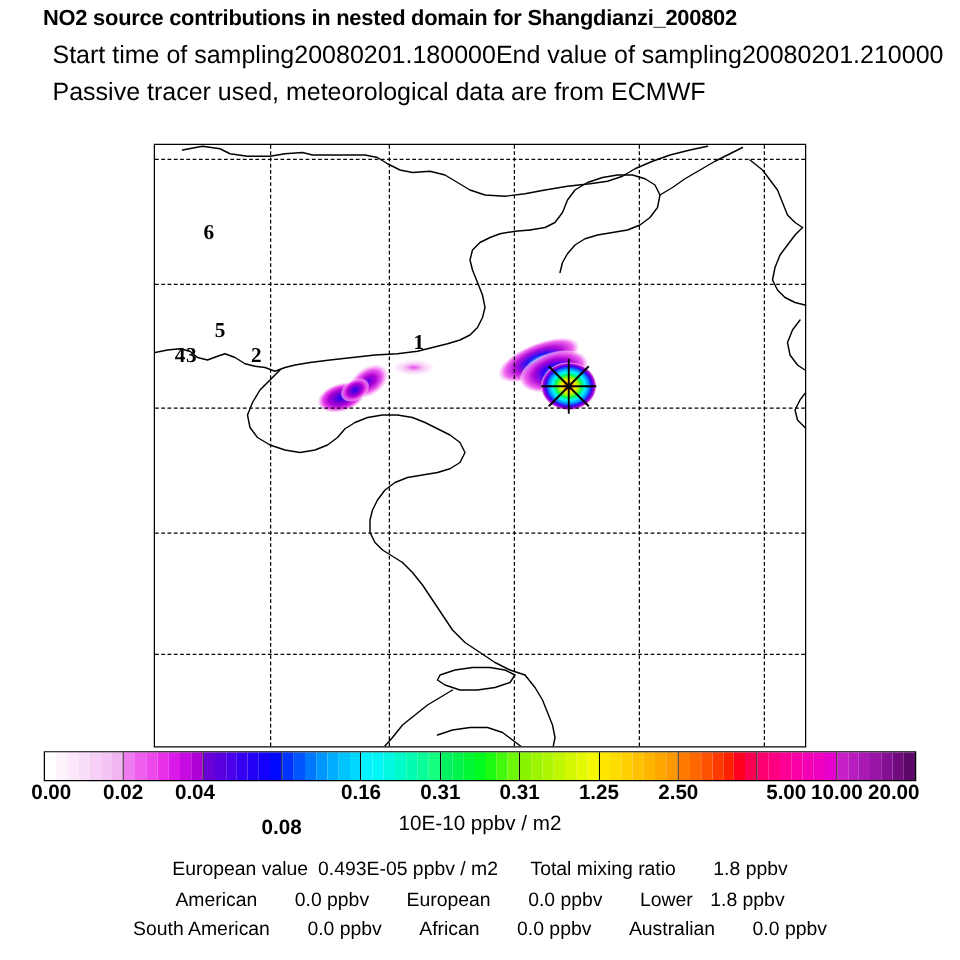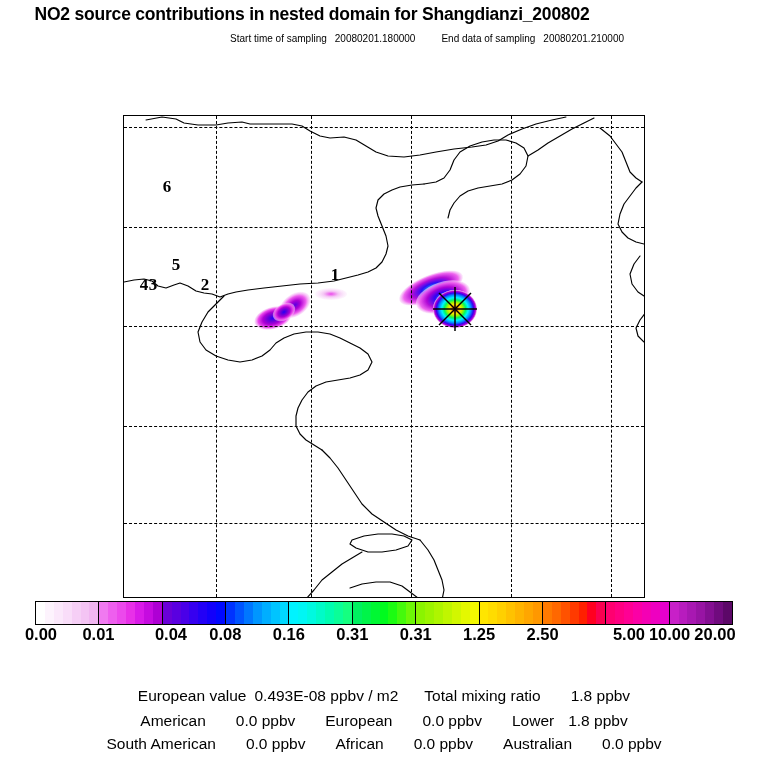--- a/index.html
+++ b/index.html
@@ -13,22 +13,22 @@
   }
   .page{position:absolute;left:0;top:0;width:768px;height:768px;}
 
   
   .hdr{position:absolute;left:0;top:0;width:624px;text-align:center;}
   .hdr-title{
     font-size:17.5px;font-weight:bold;letter-spacing:-0.2px;
     line-height:1;padding-top:6px;white-space:nowrap;
   }
   .hdr-row{
-    font-size:10px;line-height:1;white-space:nowrap;
-    display:flex;justify-content:flex-end;padding-left:42px;
+    font-size:20px;line-height:1;white-space:nowrap;
+    display:flex;justify-content:space-between;padding-left:42px;
   }
   .hdr-row.r1{padding-top:10px;}
   .hdr-row.r2{padding-top:9px;}
   .hdr-row.r3{padding-top:10px;}
   .gapA{display:inline-block;width:26px;}
   .gapB{display:inline-block;width:8px;}
 
   
   .map{
     position:absolute;left:123px;top:115px;width:522px;height:483px;
@@ -82,23 +82,26 @@
 
 <div class="page">
 
   <div class="hdr">
     <div class="hdr-title">NO2 source contributions in nested domain for Shangdianzi_200802</div>
     <div class="hdr-row r1">
       <span>Start time of sampling</span>
       <span class="gapB"></span>
       <span>20080201.180000</span>
       <span class="gapA"></span>
-      <span>End data of sampling</span>
+      <span>End value of sampling</span>
       <span class="gapB"></span>
       <span>20080201.210000</span>
+    </div>
+    <div class="hdr-row r3">
+      <span>Passive tracer used, meteorological data are from ECMWF</span>
     </div>
   </div>
 
   <div class="map">
     <div class="map-inner">
 
       <svg class="plume" width="522" height="483" viewBox="0 0 522 483" style="left:0;top:0;">
         <defs>
           <radialGradient id="gMain" cx="50%" cy="50%" r="50%">
             <stop offset="0%" stop-color="#ff2000"></stop>
@@ -314,39 +317,40 @@
           <div class="cstep" style="background: rgb(184, 28, 190);"></div>
           <div class="cstep" style="background: rgb(168, 24, 178);"></div>
           <div class="cstep" style="background: rgb(152, 20, 164);"></div>
           <div class="cstep" style="background: rgb(132, 15, 146);"></div>
           <div class="cstep" style="background: rgb(112, 11, 126);"></div>
           <div class="cstep" style="background: rgb(92, 8, 104);"></div>
         </div>
       </div>
     <div class="cticks" id="cticks">
         <div class="ctick" style="left: 6px;">0.00</div>
-        <div class="ctick" style="left: 63.4545px;">0.01</div>
-        <div class="ctick" style="left: 136px;">0.04</div>
-        <div class="ctick" style="left: 190.364px;">0.08</div>
+        <div class="ctick" style="left: 63.4545px;">0.02</div>
+        <div class="ctick" style="left: 121px;">0.04</div>
+        <div class="ctick" style="left: 190.364px; margin-top: 28px;">0.08</div>
         <div class="ctick" style="left: 253.818px;">0.16</div>
         <div class="ctick" style="left: 317.273px;">0.31</div>
         <div class="ctick" style="left: 380.727px;">0.31</div>
         <div class="ctick" style="left: 444.182px;">1.25</div>
         <div class="ctick" style="left: 507.636px;">2.50</div>
         <div class="ctick" style="left: 594px;">5.00</div>
         <div class="ctick" style="left: 634.545px;">10.00</div>
         <div class="ctick" style="left: 680px;">20.00</div>
       </div>
   </div>
+  <div class="cbar-label">10E-10 ppbv / m2</div>
 
   <div class="foot">
     <div class="frow f1">
       <span>European value</span>
       <span class="fg1"></span>
-      <span>0.493E-08 ppbv / m2</span>
+      <span>0.493E-05 ppbv / m2</span>
       <span class="fg3"></span>
       <span>Total mixing ratio</span>
       <span class="fg2"></span>
       <span>1.8 ppbv</span>
     </div>
     <div class="frow f2">
       <span class="fcell">American</span>
       <span class="fg2"></span>
       <span class="fcell">0.0 ppbv</span>
       <span class="fg2"></span>

